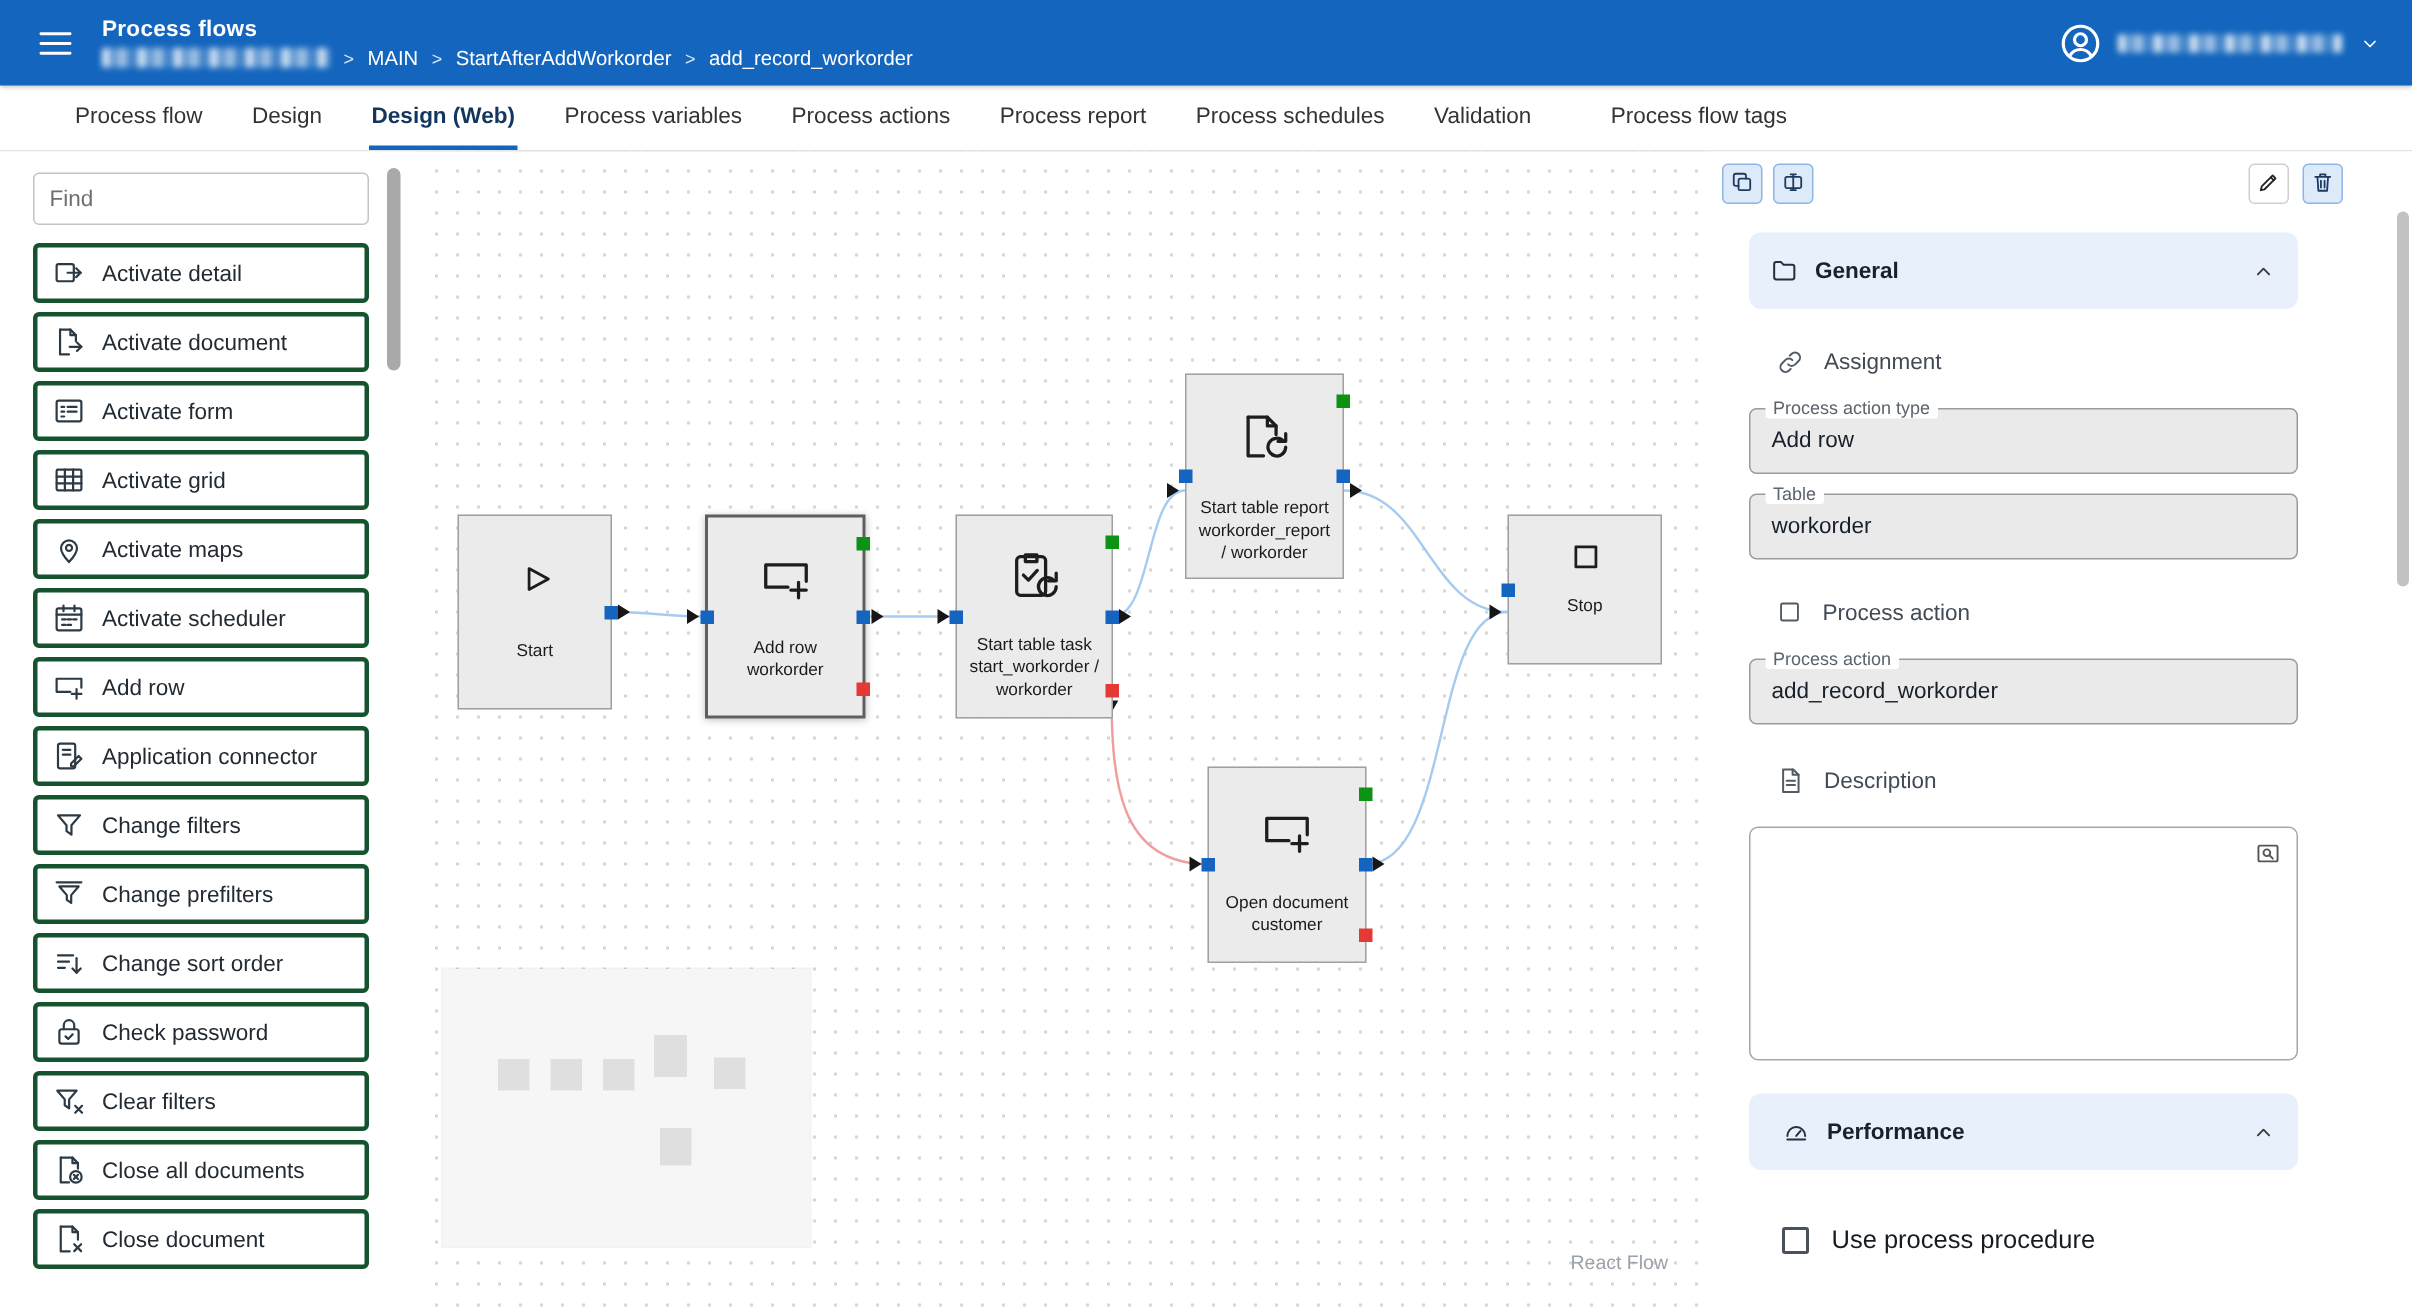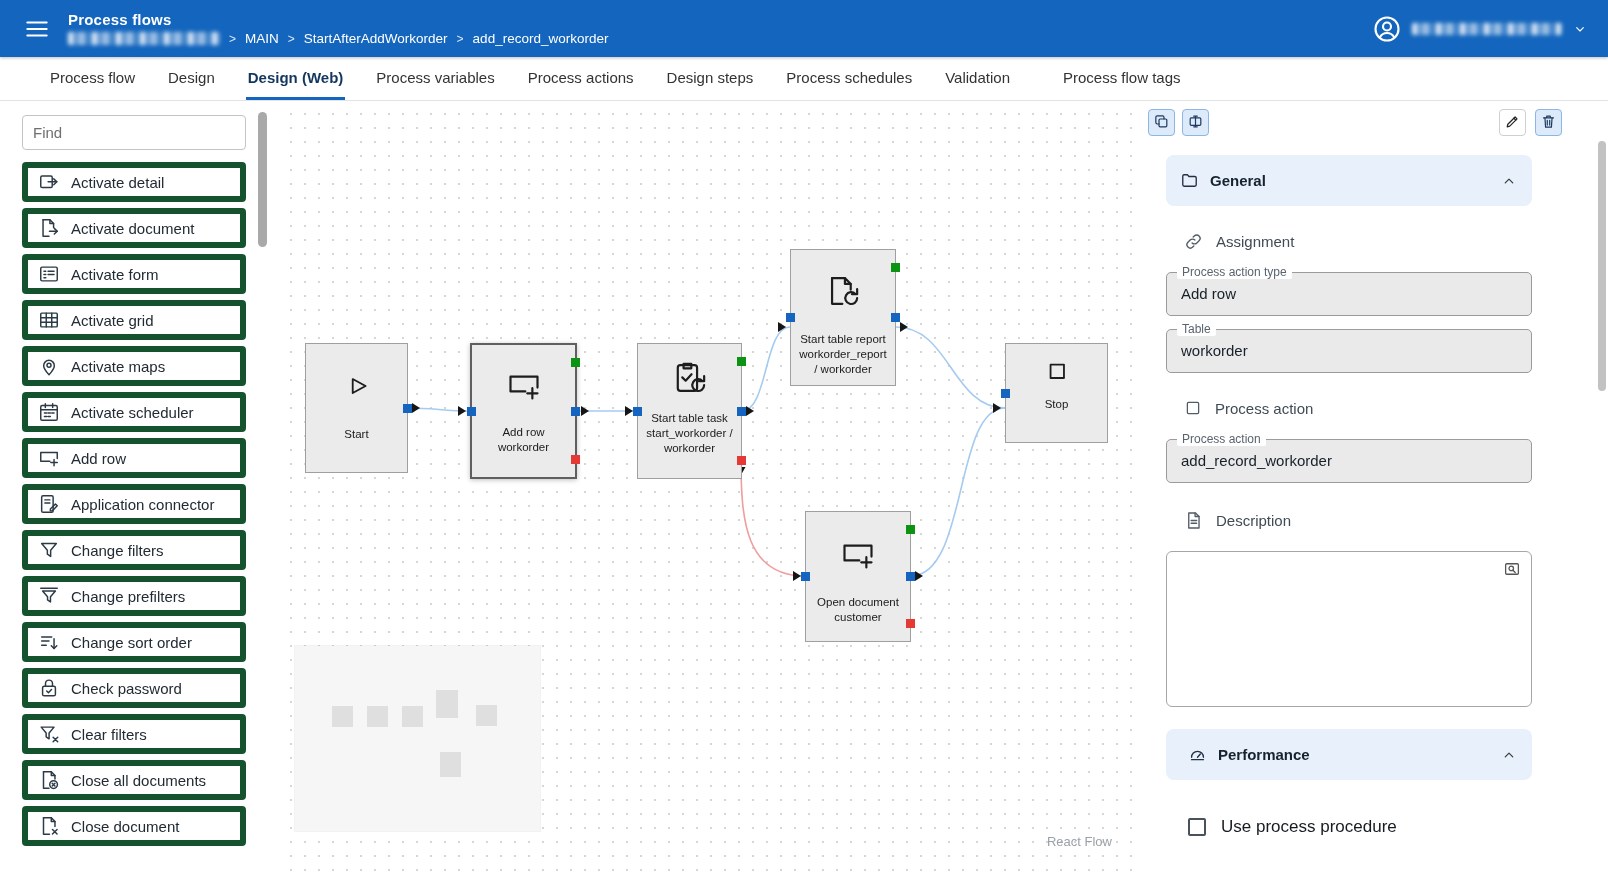--- a/index.html
+++ b/index.html
@@ -33,21 +33,21 @@
   .tab:last-child{margin-left:20px;}
 
   
   .content{position:absolute;top:101px;left:0;right:0;bottom:0;}
 
   
   .palette{position:absolute;left:0;top:0;bottom:0;width:278px;background:#fff;z-index:5;}
   .find{position:absolute;left:22px;top:14px;width:224px;height:35px;box-sizing:border-box;border:1px solid #c4c4c4;border-radius:4px;font-family:"Liberation Sans",sans-serif;font-size:15px;padding:0 10px;color:#333;outline:none;background:#fff;}
   .find::placeholder{color:#6f6f6f;}
   .p-list{position:absolute;left:22px;top:61px;bottom:0;width:224px;overflow:hidden;}
-  .p-item{height:40px;margin-bottom:6px;border:6px solid #14532d;border-radius:4px;display:flex;align-items:center;gap:11px;padding:0 10px;box-sizing:border-box;background:#fff;cursor:grab;}
+  .p-item{height:40px;margin-bottom:6px;border:3px solid #14532d;border-radius:4px;display:flex;align-items:center;gap:11px;padding:0 10px;box-sizing:border-box;background:#fff;cursor:grab;}
   .p-icon{color:#2c3a46;display:flex;}
   .p-label{font-size:15px;color:#222b33;white-space:nowrap;}
   .p-scroll-thumb{position:absolute;left:258px;top:11px;width:9px;height:135px;background:#a9a9a9;border-radius:5px;cursor:pointer;}
 
   
   .canvas{position:absolute;left:278px;top:0;width:862px;bottom:0;overflow:hidden;
     background-image:radial-gradient(circle,#d6d6d6 1.1px,transparent 1.3px);
     background-size:14px 14px;background-position:6px 6px;}
   #edges{position:absolute;left:0;top:0;z-index:1;}
   .node{position:absolute;background:#ebebeb;border:1px solid #9f9f9f;box-sizing:border-box;display:flex;flex-direction:column;align-items:center;z-index:2;cursor:pointer;}
@@ -131,21 +131,21 @@
         </span>
     </div>
   </header>
 
   <nav class="tabs" id="tabs">
       <button class="tab">Process flow</button>
       <button class="tab">Design</button>
       <button class="tab active">Design (Web)</button>
       <button class="tab">Process variables</button>
       <button class="tab">Process actions</button>
-      <button class="tab">Design steps</button>
+      <button class="tab">Process report</button>
       <button class="tab">Process schedules</button>
       <button class="tab">Validation</button>
       <button class="tab">Process flow tags</button>
     </nav>
 
   <div class="content">
 
     <aside class="palette">
       <input class="find" placeholder="Find" style="">
       <div class="p-list" id="palette-list">
@@ -355,21 +355,21 @@
         <div class="node" style="left: 359px; top: 242px; width: 105px; height: 136px;">
           <div class="node-icon">
             <svg viewBox="0 0 28 28" width="36" height="36" fill="none" stroke="currentColor" stroke-width="1.7" stroke-linecap="round" stroke-linejoin="round">
               <rect x="4.5" y="4" width="15" height="20" rx="2"></rect>
               <path d="M9 3h6v3.5H9z"></path>
               <path d="M8 13.5l2.6 2.6 4.6-5"></path>
               <path d="M25 19.5a4.6 4.6 0 11-1.3-3.2"></path>
               <path d="M25 12.5v4h-4"></path>
             </svg>
           </div>
-          <div class="node-label" style="padding-bottom: 22px;">Start table task
+          <div class="node-label" style="padding-bottom: 10px;">Start table task
 start_workorder /
 workorder</div>
           <span class="handle left blue"></span>
           <span class="handle right blue"></span>
           <span class="handle right-top green"></span>
           <span class="handle right-bottom red"></span>
         </div>
         <div class="node" style="left: 512px; top: 148px; width: 106px; height: 137px;">
           <div class="node-icon">
             <svg viewBox="0 0 28 28" width="36" height="36" fill="none" stroke="currentColor" stroke-width="1.7" stroke-linecap="round" stroke-linejoin="round">

